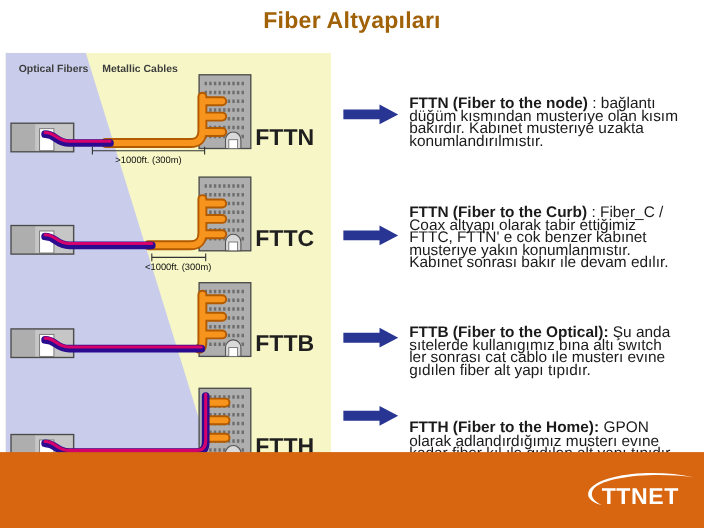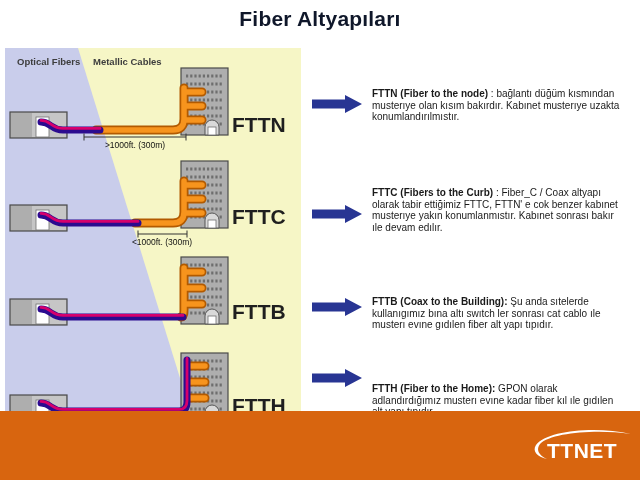--- a/index.html
+++ b/index.html
@@ -2,31 +2,31 @@
 <html><head>
 <meta charset="utf-8">
 <style>
   html,body { margin:0; padding:0; }
   body {
     width:640px; height:480px; position:relative; overflow:hidden;
     background:#ffffff; font-family:"Liberation Sans", sans-serif;
   }
   .title {
     position:absolute; top:7px; left:0; width:640px; text-align:center;
-    color:#0f172a; font-size:21px; font-weight:bold; letter-spacing:0.2px;
+    color:#a16207; font-size:21px; font-weight:bold; letter-spacing:0.2px;
   }
   .footer-band {
     position:absolute; left:0; top:411px; width:640px; height:69px;
     background:#d8650f;
   }
   .panel { position:absolute; left:5px; top:48px; }
   .arrow { position:absolute; left:312px; width:50px; height:20px; }
   .note {
     position:absolute; left:372px; width:248px;
-    font-size:10px; line-height:11.5px; color:#1a1a1a;
+    font-size:14px; line-height:11.5px; color:#1a1a1a;
   }
   .note b { font-weight:bold; }
   .logo { position:absolute; left:523px; top:425px; width:112px; height:42px; }
 
   
   .bld   { fill:#aeaeae; stroke:#4a4a4a; stroke-width:1.2; }
   .win   { stroke:#6e6e6e; stroke-width:3.2; stroke-dasharray:2.2 2; fill:none; }
   .dome  { fill:#d9d9d9; stroke:#555555; stroke-width:1; }
   .doorw { fill:#ffffff; stroke:#6f6f6f; stroke-width:0.8; }
   .cu-out { fill:none; stroke:#b25a00; stroke-width:9;   stroke-linecap:round; stroke-linejoin:round; }
@@ -198,24 +198,24 @@
   <polygon points="0,5.5 33,5.5 33,1 50,10 33,19 33,14.5 0,14.5" fill="#283593"></polygon>
 </svg>
 <svg class="arrow" style="top:368px" viewBox="0 0 50 20">
   <polygon points="0,5.5 33,5.5 33,1 50,10 33,19 33,14.5 0,14.5" fill="#283593"></polygon>
 </svg>
 
 <div class="note" style="top:88px">
   <b>FTTN (Fiber to the node)</b><span> : bağlantı düğüm kısmından musterıye olan kısım bakırdır. Kabınet musterıye uzakta konumlandırılmıstır.</span>
 </div>
 <div class="note" style="top:187px">
-  <b>FTTC (Fibers to the Curb)</b><span> : Fiber_C / Coax altyapı olarak tabir ettiğimiz FTTC, FTTN' e cok benzer kabınet musterıye yakın konumlanmıstır. Kabınet sonrası bakır ıle devam edılır.</span>
+  <b>FTTN (Fiber to the Curb)</b><span> : Fiber_C / Coax altyapı olarak tabir ettiğimiz FTTC, FTTN' e cok benzer kabınet musterıye yakın konumlanmıstır. Kabınet sonrası bakır ıle devam edılır.</span>
 </div>
 <div class="note" style="top:296px">
-  <b>FTTB (Coax to the Building):</b><span> Şu anda sıtelerde kullanıgımız bına altı swıtch ler sonrası cat cablo ıle musterı evıne gıdılen fiber alt yapı tıpıdır.</span>
+  <b>FTTB (Fiber to the Optical):</b><span> Şu anda sıtelerde kullanıgımız bına altı swıtch ler sonrası cat cablo ıle musterı evıne gıdılen fiber alt yapı tıpıdır.</span>
 </div>
 <div class="note" style="top:383px">
   <b>FTTH (Fiber to the Home):</b><span> GPON olarak adlandırdığımız musterı evıne kadar fiber kıl ıle gıdılen alt yapı tıpıdır.</span>
 </div>
 
 <div class="footer-band"></div>
 <svg class="logo" viewBox="0 0 112 42">
   <path d="M 108,9 C 74,1 24,5 13,20 C 9,26 14,32 24,34 C 15,30 13,24 17,19 C 28,8 72,4 108,9 Z" fill="#ffffff"></path>
   <text x="24" y="33" class="logotext">TTNET</text>
 </svg>

